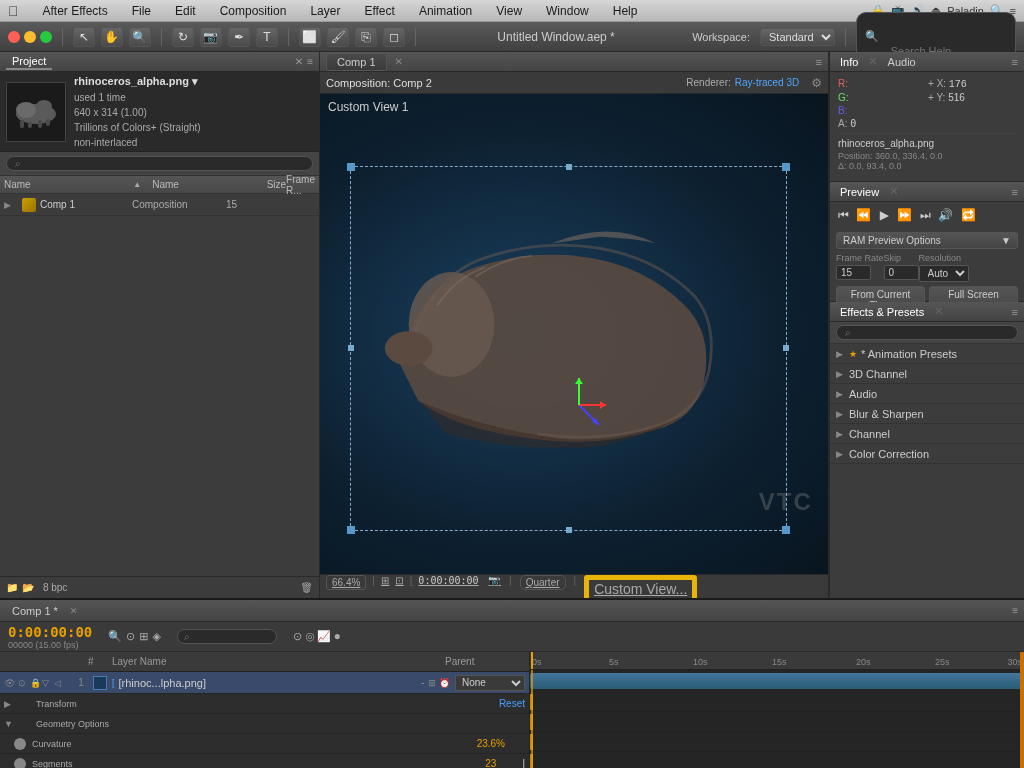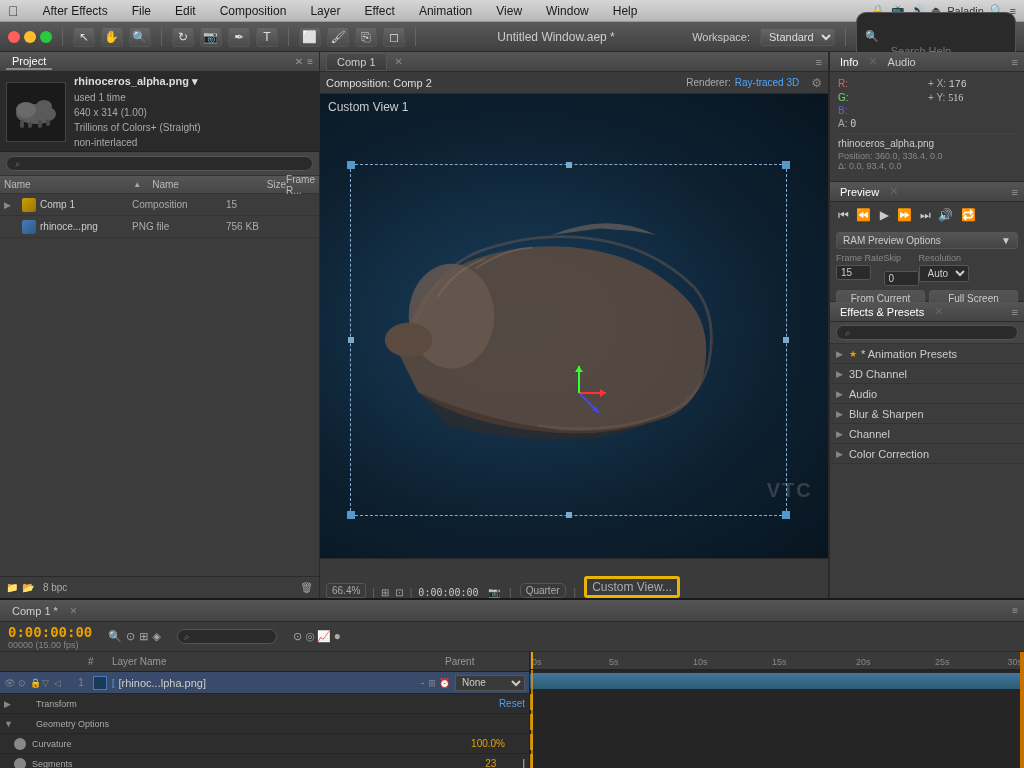--- a/index.html
+++ b/index.html
@@ -138,23 +138,23 @@
     }
     #viewport .view-label {
       position: absolute; top: 6px; left: 8px; font-size: 12px; color: #ccc; z-index: 2;
     }
     .viewport-bg {
       width: 100%; height: 100%;
       background: radial-gradient(ellipse at 40% 50%, #1a4060 0%, #0d2030 60%, #081520 100%);
     }
 
     #comp-footer {
-      height: 40px; background: #3a3a3a; display: flex; align-items: flex-end;
+      height: 24px; background: #3a3a3a; display: flex; align-items: flex-start;
       padding: 0 6px; gap: 6px; border-top: 1px solid #2a2a2a; flex-shrink: 0;
-      font-size: 10px; color: #aaa;
+      font-size: 10px; color: #aaa; text-decoration: underline;
     }
 
     #timeline-header {
       height: 22px; background: linear-gradient(to bottom, #555, #444);
       display: flex; align-items: center; padding: 0 6px; gap: 4px;
       border-bottom: 1px solid #2a2a2a; flex-shrink: 0;
     }
     .timeline-tab {
       font-size: 11px; color: #ccc; padding: 1px 6px; cursor: pointer;
     }
@@ -457,28 +457,20 @@
 
       <div id="project-items">
         <div class="project-item">
           <span style="width:14px;font-size:9px;color:#888;">▶</span>
           <div class="item-icon comp-icon"></div>
           <span class="item-name">Comp 1</span>
           <span class="item-type">Composition</span>
           <span class="item-size">15</span>
           <span class="item-fr"></span>
         </div>
-        <div class="project-item">
-          <span style="width:14px;"></span>
-          <div class="item-icon png-icon"></div>
-          <span class="item-name">rhinoce...png</span>
-          <span class="item-type">PNG file</span>
-          <span class="item-size">756 KB</span>
-          <span class="item-fr"></span>
-        </div>
       </div>
 
       <div id="project-footer">
         <span style="cursor:pointer;">📁</span>
         <span style="cursor:pointer;">📂</span>
         <span style="margin-left:4px;">8 bpc</span>
         <span style="flex:1;"></span>
         <span style="cursor:pointer;">🗑</span>
       </div>
     </div>
@@ -543,56 +535,56 @@
           <line x1="35" y1="35" x2="55" y2="55" stroke="#4444ff" stroke-width="2"></line>
           <polygon points="55,55 48,52 52,48" fill="#4444ff"></polygon>
 
           <line x1="35" y1="35" x2="62" y2="35" stroke="#ff3333" stroke-width="2"></line>
           <polygon points="62,35 56,31 56,39" fill="#ff3333"></polygon>
 
           <line x1="35" y1="35" x2="35" y2="8" stroke="#33ff33" stroke-width="2"></line>
           <polygon points="35,8 31,14 39,14" fill="#33ff33"></polygon>
         </svg>
 
-        <div style="position:absolute;bottom:12%;right:3%;font-size:20px;font-weight:bold;color:rgba(180,180,180,0.25);font-family:Arial;letter-spacing:2px;">VTC</div>
+        <div style="position:absolute;bottom:12%;right:3%;font-size:24px;font-weight:bold;color:rgba(180,180,180,0.25);font-family:Arial;letter-spacing:2px;">VTC</div>
       </div>
 
       <div id="comp-footer">
         <span style="cursor:pointer;background:#3a3a3a;border:1px solid #555;border-radius:3px;padding:1px 5px;font-size:10px;">
           <span>66.4%</span>
         </span>
         <span style="color:#666;">|</span>
         <span style="cursor:pointer;" title="Fit">⊞</span>
         <span style="cursor:pointer;">⊡</span>
         <span style="color:#666;">|</span>
         <span style="font-family:monospace;color:#ccc;">0:00:00:00</span>
         <span style="margin-left:4px;">📷</span>
         <span style="color:#666;margin:0 2px;">|</span>
         <span style="cursor:pointer;background:#3a3a3a;border:1px solid #555;border-radius:5px;padding:1px 5px;font-size:10px;">Quarter</span>
         <span style="color:#666;margin:0 2px;">|</span>
-        <span style="cursor:pointer;background:#3a3a3a;border:3px solid #eab308;border-radius:3px;padding:1px 5px;font-size:12px;">Custom View...</span>
+        <span style="cursor:pointer;background:#3a3a3a;border:5px solid #eab308;border-radius:3px;padding:1px 5px;font-size:14px;">Custom View...</span>
       </div>
     </div>
 
     <div id="right-panel">
 
       <div id="info-panel">
         <div class="info-tabs">
           <span class="info-tab active">Info</span>
           <span style="color:#666;margin:0 2px;">✕</span>
           <span class="info-tab">Audio</span>
           <span style="flex:1;"></span>
           <span style="color:#999;cursor:pointer;">≡</span>
         </div>
         <div class="info-content">
           <div style="display:grid;grid-template-columns:1fr 1fr;gap:2px;margin-bottom:4px;">
             <div style="font-size:10px;color:#e06060;"><span>R:</span> <span style="color:#aaa;"></span></div>
             <div style="font-size:10px;color:#aaa;">+ <span>X:</span> <span style="color:#ccc;font-family:Liberation Mono, monospace;text-align:center;">176</span></div>
             <div style="font-size:10px;color:#60e060;"><span>G:</span> <span style="color:#aaa;"></span></div>
-            <div style="font-size:10px;color:#aaa;">+ <span>Y:</span> <span style="color:#ccc;font-family:Liberation Serif, serif;">516</span></div>
+            <div style="font-size:10px;color:#aaa;">+ <span>Y:</span> <span style="color:#ccc;font-family:Liberation Sans, sans-serif;">516</span></div>
             <div style="font-size:10px;color:#6060e0;"><span>B:</span> <span style="color:#aaa;"></span></div>
             <div></div>
             <div style="font-size:10px;color:#aaa;"><span>A:</span> <span style="color:#ccc;font-family:monospace;">0</span></div>
           </div>
           <div style="border-top:1px solid #444;padding-top:4px;">
             <div class="info-filename" style="padding:0;font-size:10px;">rhinoceros_alpha.png</div>
             <div class="info-position" style="padding:0;font-size:9px;margin-top:2px;">Position: 360.0, 336.4, 0.0</div>
             <div class="info-position" style="padding:0;font-size:9px;">Δ: 0.0, 93.4, 0.0</div>
           </div>
         </div>
@@ -619,21 +611,21 @@
             <span>RAM Preview Options</span>
             <span>▼</span>
           </div>
         </div>
         <div class="preview-settings">
           <div>
             <div style="font-size:9px;color:#888;margin-bottom:2px;">Frame Rate</div>
             <input type="text" class="preview-field" value="15" style="">
           </div>
           <div>
-            <div style="font-size:9px;color:#888;margin-bottom:8px;">Skip</div>
+            <div style="font-size:9px;color:#888;margin-bottom:2px;">Skip</div>
             <input type="text" class="preview-field" value="0" style="">
           </div>
           <div>
             <div style="font-size:9px;color:#888;margin-bottom:2px;">Resolution</div>
             <select class="preview-field" style="width:50px;">
               <option>Auto</option>
             </select>
           </div>
         </div>
         <div class="preview-actions">
@@ -752,21 +744,21 @@
 
         <div class="layer-property">
           <span style="width:30px;font-size:9px;color:#888;">▼</span>
           <span style="font-size:9px;color:#aaa;">Geometry Options</span>
         </div>
 
         <div class="layer-property">
           <div style="width:8px;"></div>
           <div class="prop-stopwatch"></div>
           <span style="font-size:9px;color:#aaa;flex:1;">Curvature</span>
-          <span class="prop-value orange">100.0%</span>
+          <span class="prop-value orange">23.6%</span>
         </div>
 
         <div class="layer-property">
           <div style="width:8px;"></div>
           <div class="prop-stopwatch"></div>
           <span style="font-size:9px;color:#aaa;flex:1;">Segments</span>
           <span class="prop-value orange">23</span>
           <span style="font-size:10px;color:#ccc;margin-left:4px;">|</span>
         </div>
 

